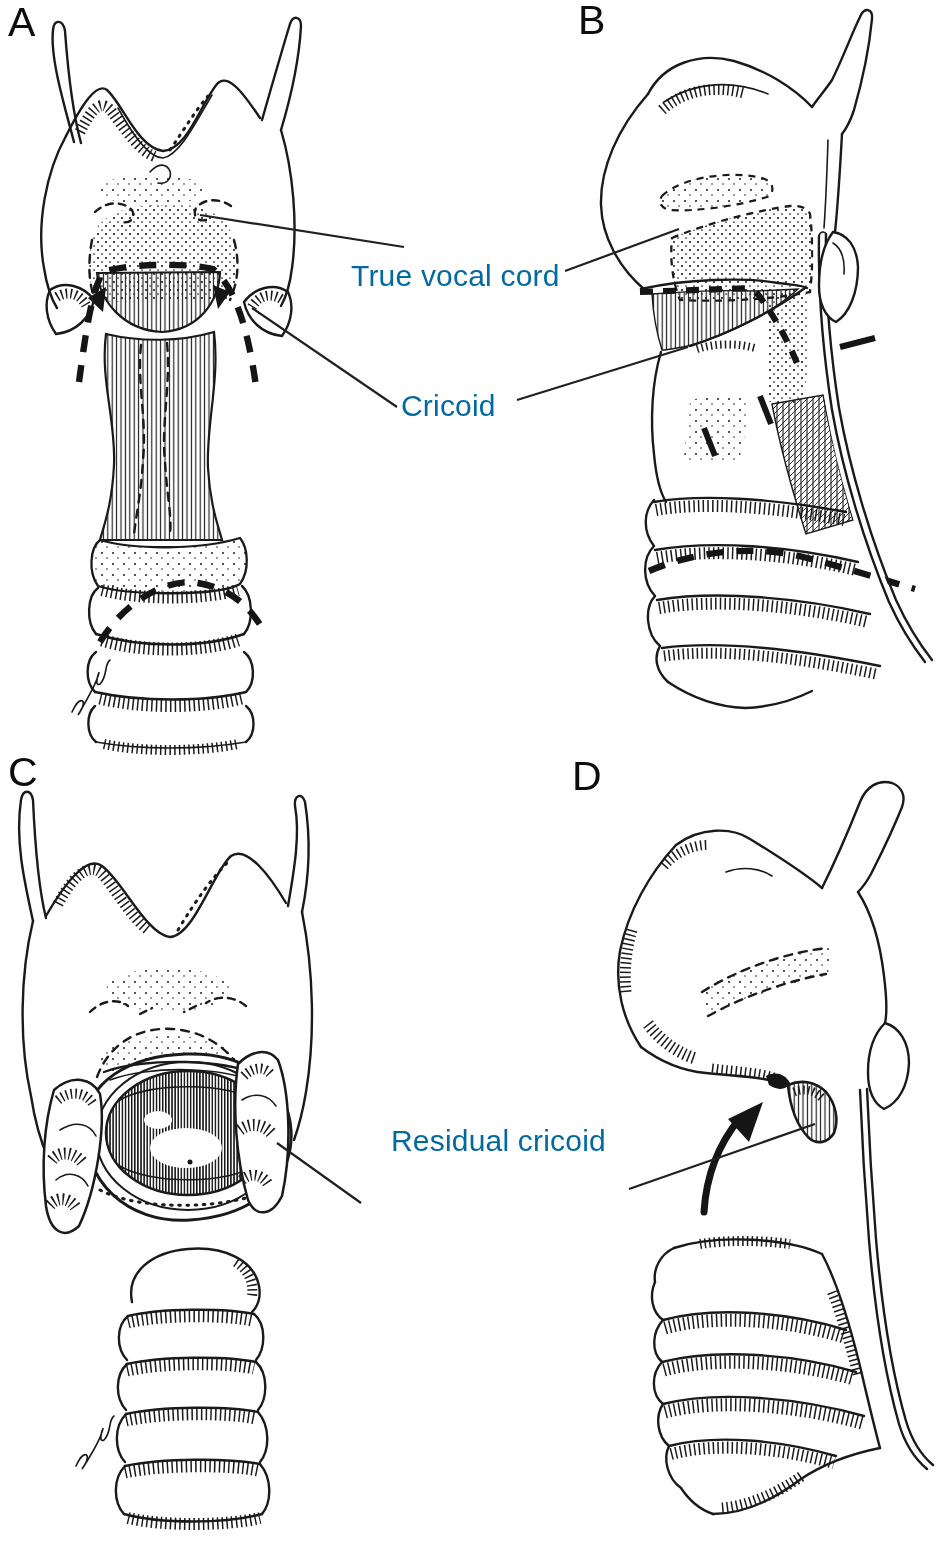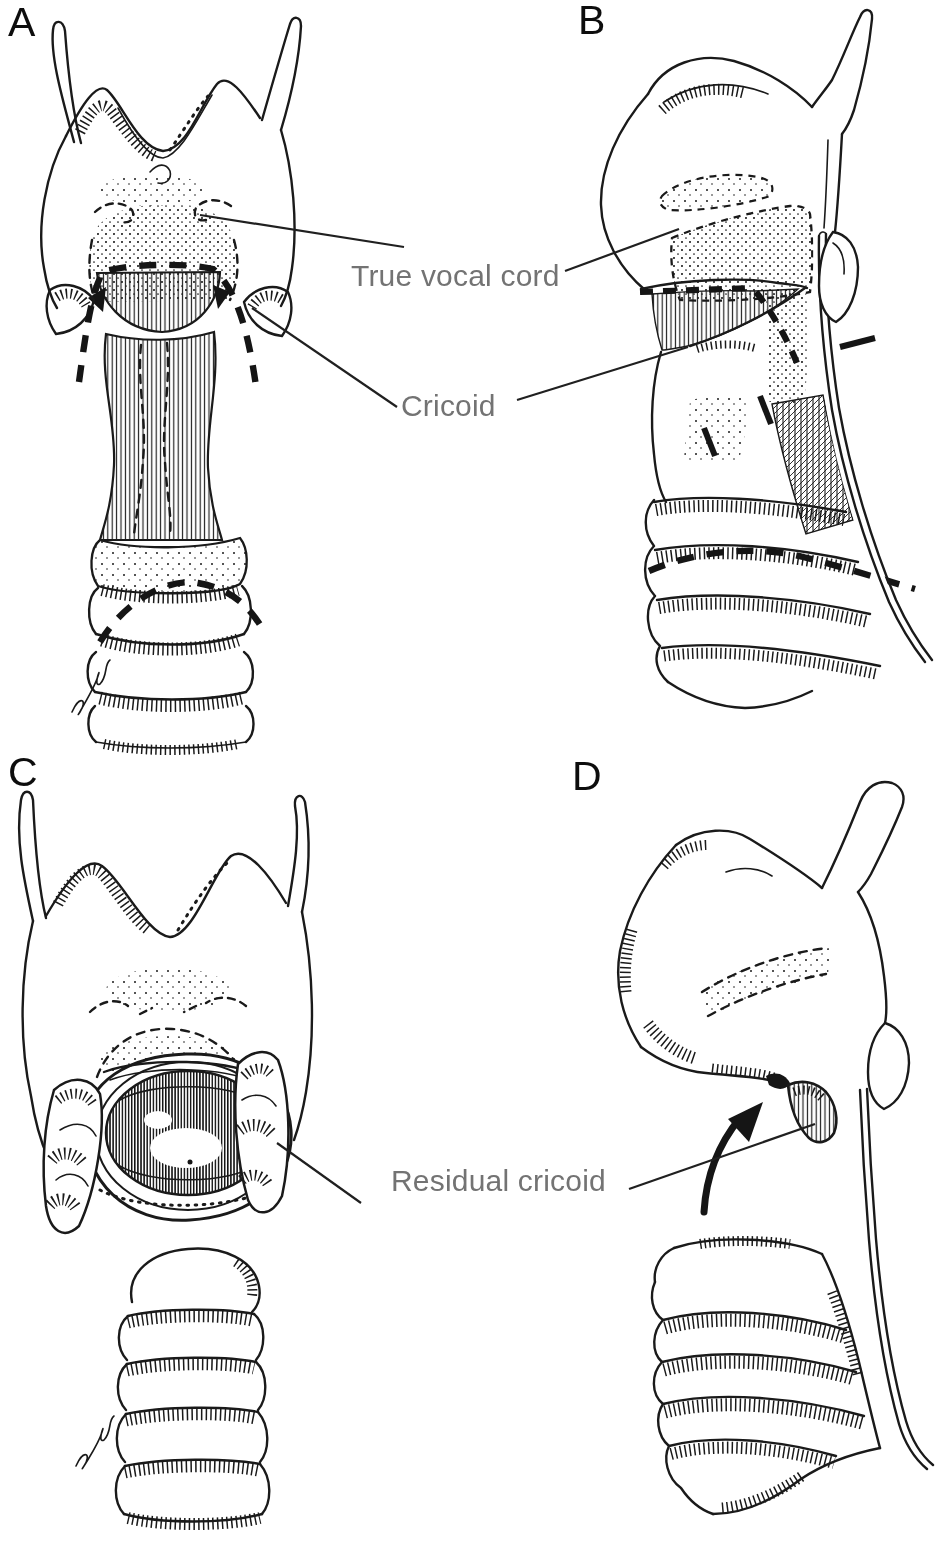--- a/index.html
+++ b/index.html
@@ -6,21 +6,21 @@
   .stage{
     position:relative;width:936px;height:1552px;background:#ffffff;
     font-family:"Liberation Sans",sans-serif;overflow:hidden;
   }
   .stage svg{position:absolute;left:0;top:0;}
   .panel-letter{
     position:absolute;font-size:41px;font-weight:400;color:#0d0d0d;
     line-height:1;letter-spacing:0;
   }
   .fig-label{
-    position:absolute;font-size:30px;color:#737373;line-height:1.15;
+    position:absolute;font-size:30px;color:#0369a1;line-height:1.15;
     white-space:nowrap;letter-spacing:0.2px;
   }
   
   .ol{fill:none;stroke:#1a1a1a;stroke-width:2.4;stroke-linecap:round;stroke-linejoin:round;}
   .thin{fill:none;stroke:#1a1a1a;stroke-width:1.6;stroke-linecap:round;}
   .dash{stroke-dasharray:8 7;}
   .dash2{stroke-dasharray:7 6;}
   .bold-dash{fill:none;stroke:#151515;stroke-width:6.4;stroke-dasharray:17 13;stroke-linecap:butt;}
   .bold-dash2{fill:none;stroke:#151515;stroke-width:6.2;stroke-dasharray:13 10;stroke-linecap:butt;}
   .btick{fill:none;stroke:#151515;stroke-width:6;stroke-linecap:butt;}
@@ -286,15 +286,15 @@
   </g>
 </svg>
 
   <div class="panel-letter" style="left:8px;top:2px">A</div>
   <div class="panel-letter" style="left:578px;top:0px">B</div>
   <div class="panel-letter" style="left:8px;top:752px">C</div>
   <div class="panel-letter" style="left:572px;top:756px">D</div>
 
   <div class="fig-label" style="left:351px;top:259px">True vocal cord</div>
   <div class="fig-label" style="left:401px;top:389px">Cricoid</div>
-  <div class="fig-label" style="left:391px;top:1164px">Residual cricoid</div>
+  <div class="fig-label" style="left:391px;top:1124px">Residual cricoid</div>
 
 </div>
 
 </body></html>

